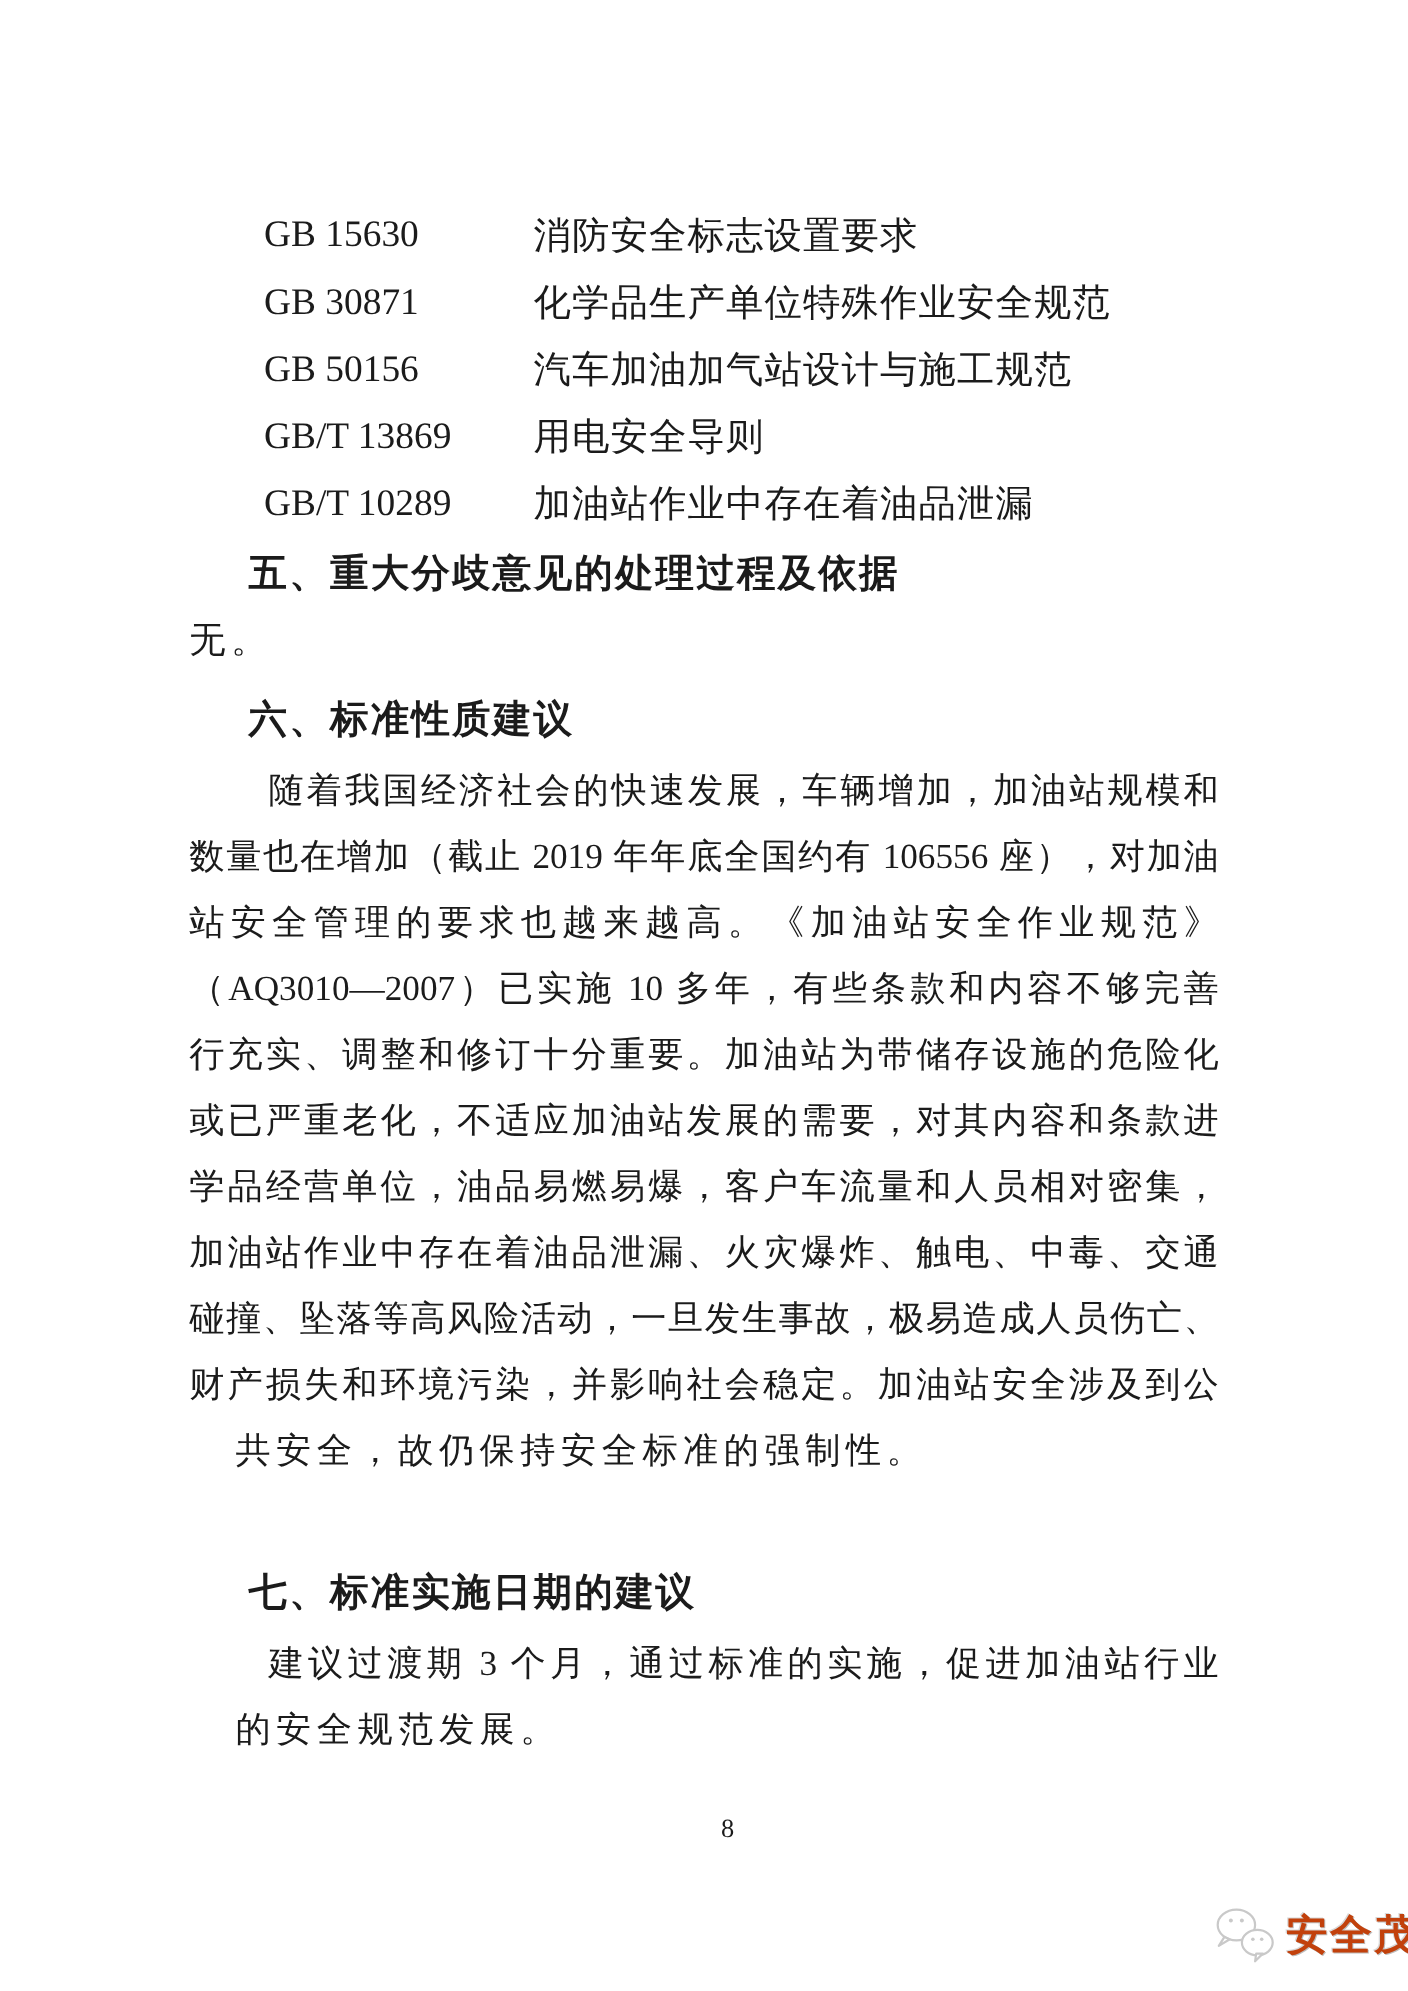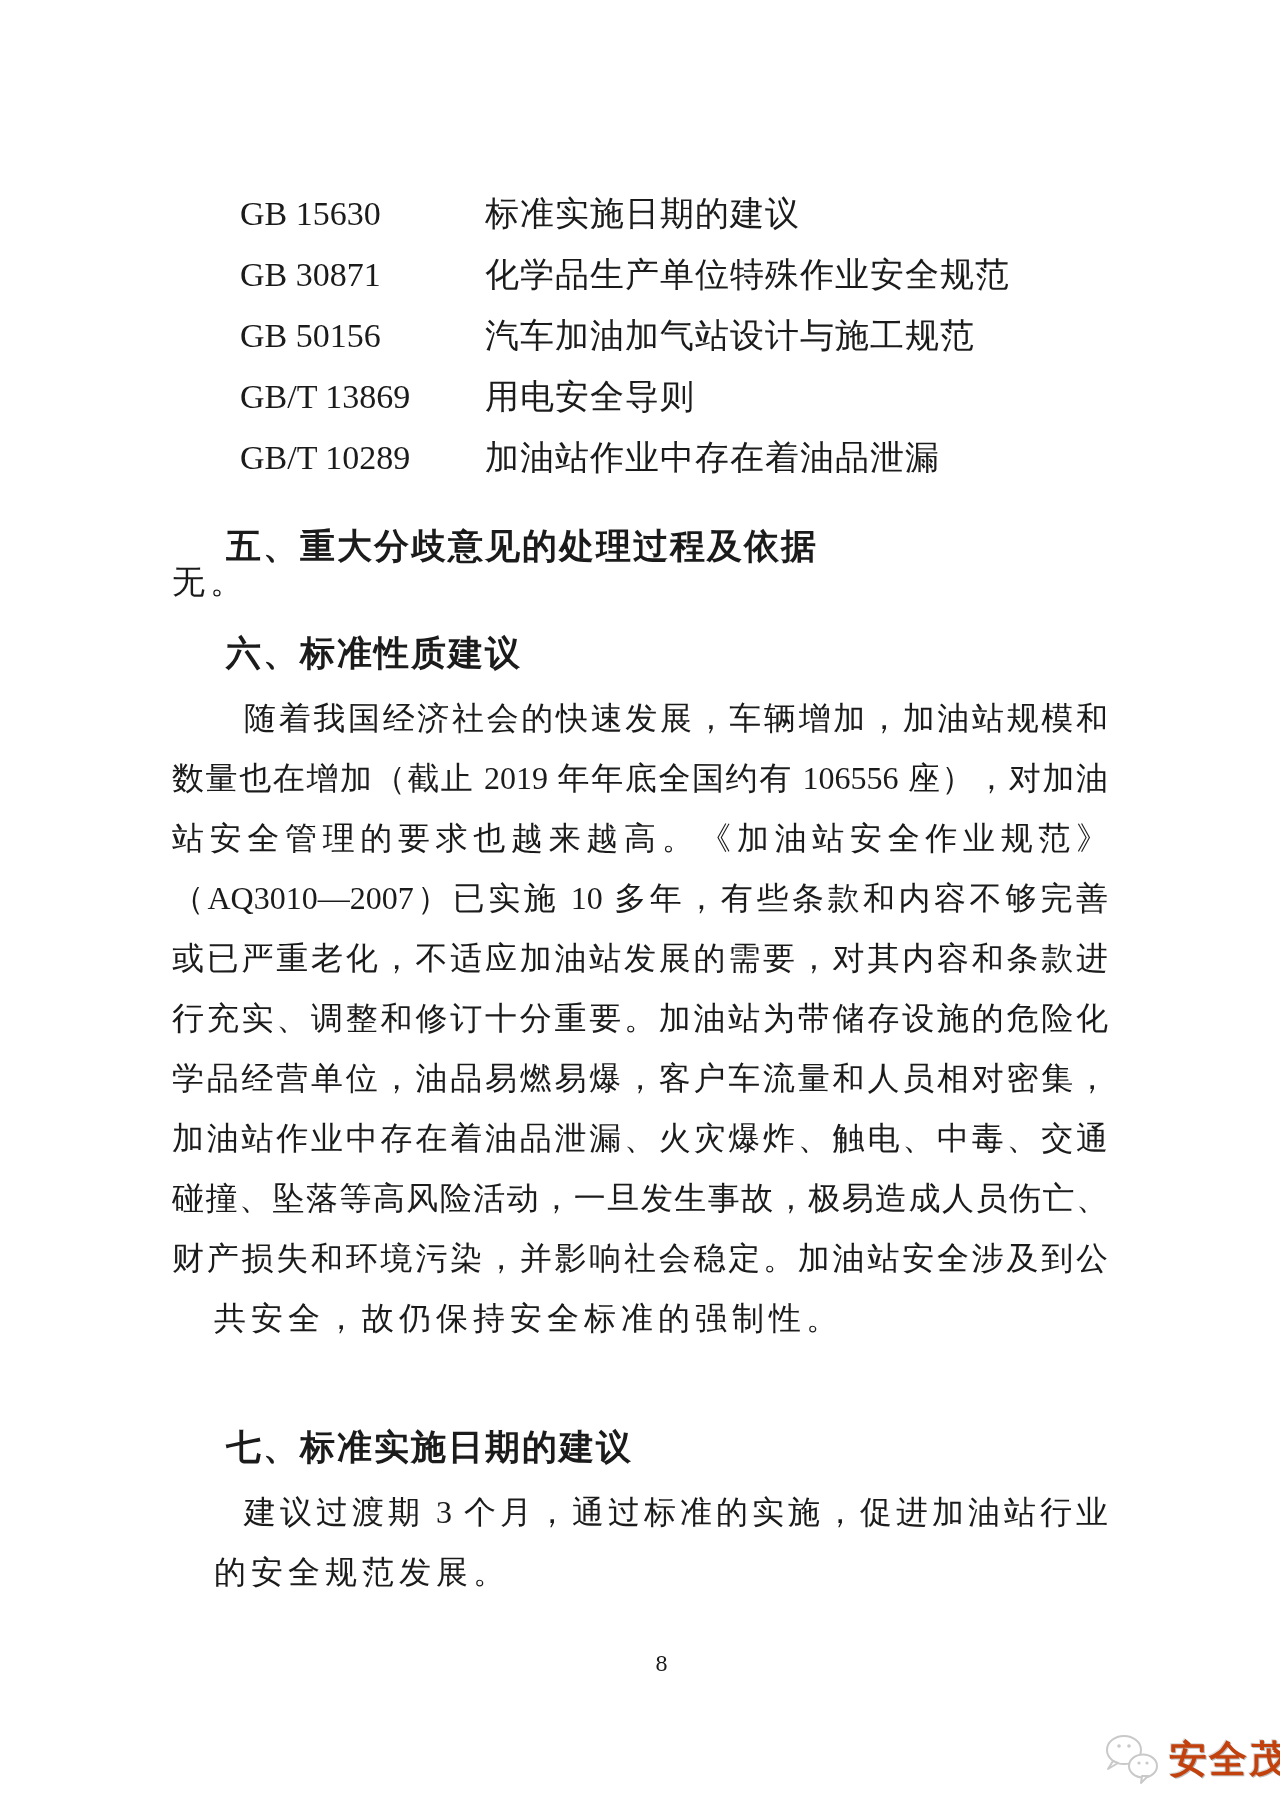--- a/index.html
+++ b/index.html
@@ -16,21 +16,21 @@
   .stdlist{position:absolute;left:240px;top:183px;}
   .std-row{display:flex;align-items:center;height:61px;font-size:34px;}
   .std-code{width:245px;flex:0 0 245px;font-family:"Liberation Serif","DejaVu Serif",serif;}
   .std-title{letter-spacing:1px;white-space:nowrap;}
   
   .heading{
     position:absolute;left:226px;
     font-family:"Liberation Sans","DejaVu Sans",sans-serif;
     font-weight:bold;font-size:35px;letter-spacing:2px;white-space:nowrap;
   }
-  .h5{top:523px;}
+  .h5{top:498px;}
   .h6{top:630px;}
   .h7{top:1424px;}
   
   .none-line{position:absolute;left:172px;top:560px;font-size:33px;letter-spacing:5px;}
   .para{position:absolute;left:172px;width:936px;}
   .para6{top:688px;}
   .para7{top:1482px;}
   .line{
     font-size:32px;line-height:60px;
     text-align:justify;
@@ -59,21 +59,21 @@
   .wm-icon{display:block;}
 </style>
 </head>
 <body>
 
 <div class="page">
 
   <div class="stdlist">
     <div class="std-row">
       <span class="std-code">GB 15630</span>
-      <span class="std-title">标准实施日期的建议</span>
+      <span class="std-title">消防安全标志设置要求</span>
     </div>
     <div class="std-row">
       <span class="std-code">GB 30871</span>
       <span class="std-title">化学品生产单位特殊作业安全规范</span>
     </div>
     <div class="std-row">
       <span class="std-code">GB 50156</span>
       <span class="std-title">汽车加油加气站设计与施工规范</span>
     </div>
     <div class="std-row">
@@ -88,22 +88,22 @@
 
   <div class="heading h5">五、重大分歧意见的处理过程及依据</div>
   <div class="none-line">无。</div>
 
   <div class="heading h6">六、标准性质建议</div>
   <div class="para para6">
     <div class="line full indent">随着我国经济社会的快速发展，车辆增加，加油站规模和</div>
     <div class="line full">数量也在增加（截止 2019 年年底全国约有 106556 座），对加油</div>
     <div class="line full">站安全管理的要求也越来越高。《加油站安全作业规范》</div>
     <div class="line full">（AQ3010—2007）已实施 10 多年，有些条款和内容不够完善</div>
+    <div class="line full">行充实、调整和修订十分重要。加油站为带储存设施的危险化</div>
     <div class="line full">或已严重老化，不适应加油站发展的需要，对其内容和条款进</div>
-    <div class="line full">行充实、调整和修订十分重要。加油站为带储存设施的危险化</div>
     <div class="line full">学品经营单位，油品易燃易爆，客户车流量和人员相对密集，</div>
     <div class="line full">加油站作业中存在着油品泄漏、火灾爆炸、触电、中毒、交通</div>
     <div class="line full">碰撞、坠落等高风险活动，一旦发生事故，极易造成人员伤亡、</div>
     <div class="line full">财产损失和环境污染，并影响社会稳定。加油站安全涉及到公</div>
     <div class="line partial">共安全，故仍保持安全标准的强制性。</div>
   </div>
 
   <div class="heading h7">七、标准实施日期的建议</div>
   <div class="para para7">
     <div class="line full indent">建议过渡期 3 个月，通过标准的实施，促进加油站行业</div>

